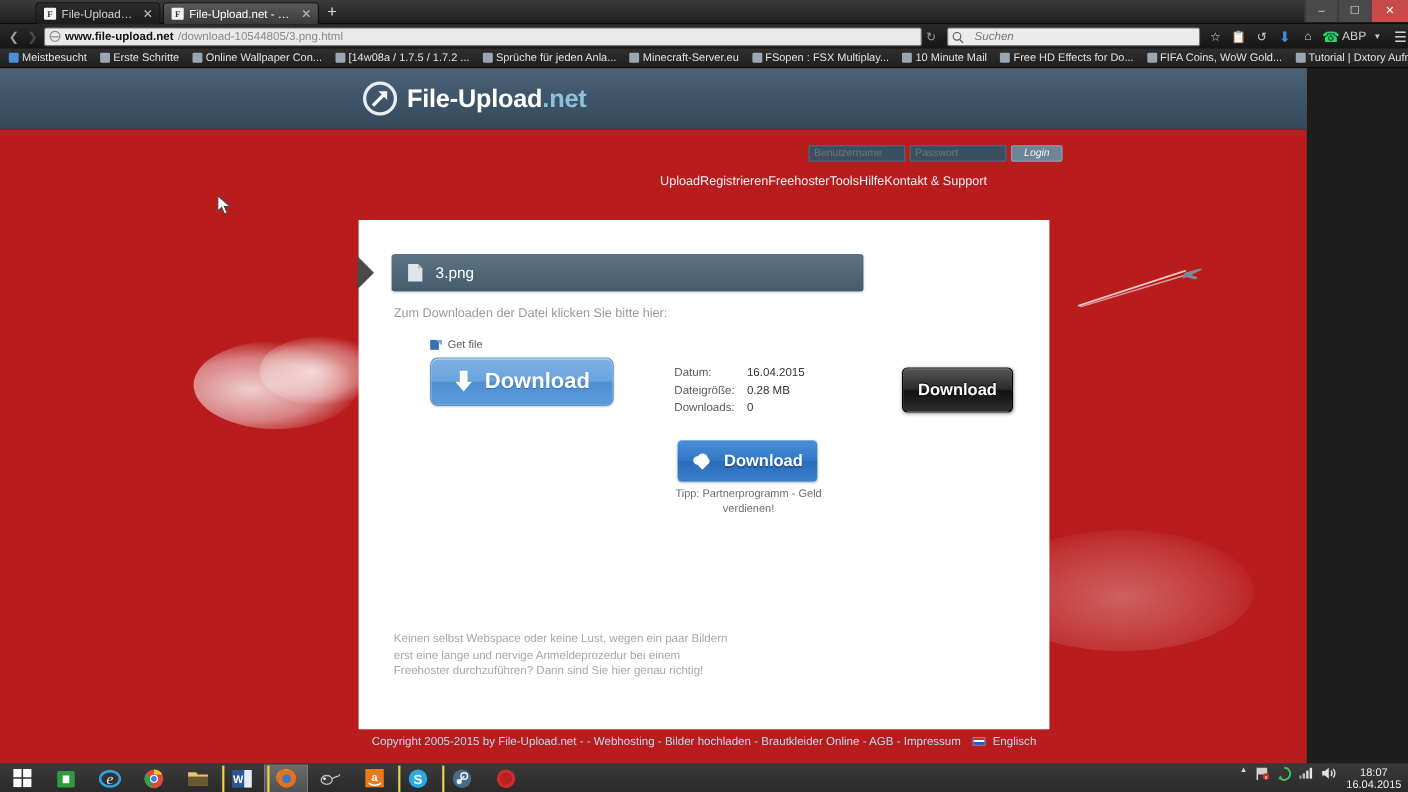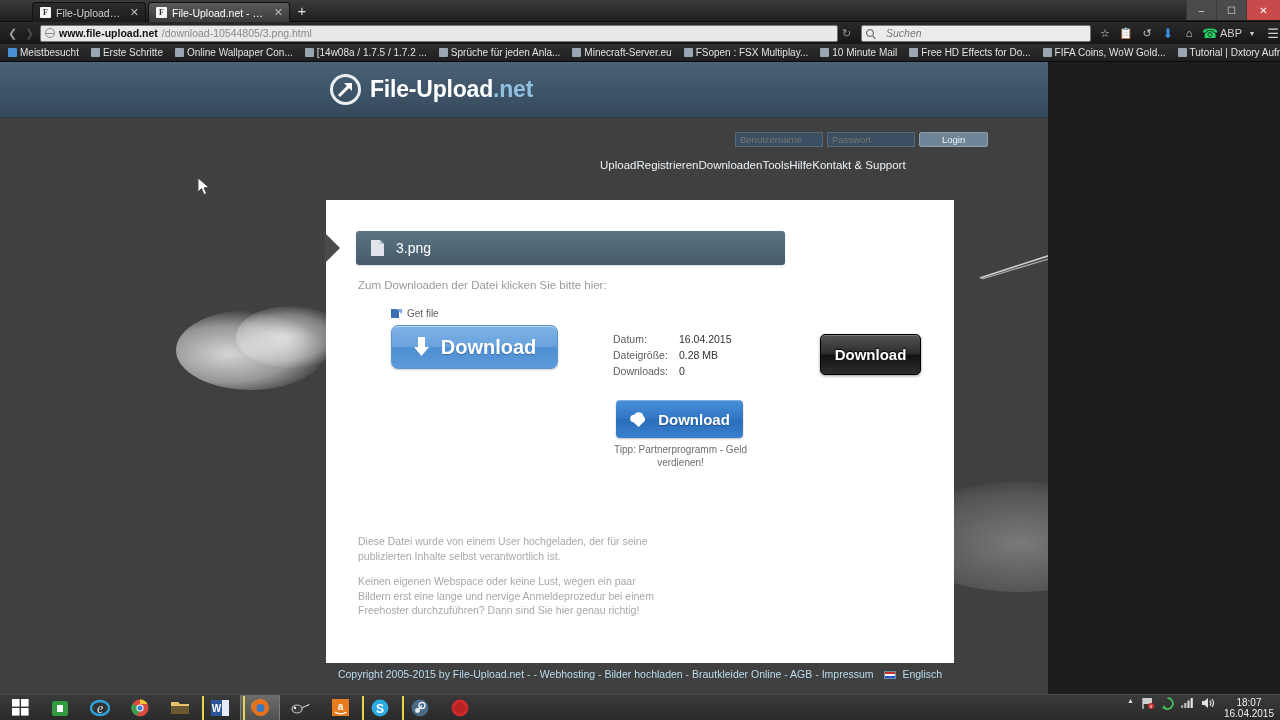--- a/index.html
+++ b/index.html
@@ -108,22 +108,22 @@
   }
   .bm {
     display: flex; align-items: center; gap: 3px; padding: 0 5px;
     font-size: 10px; color: #e2e2e2; white-space: nowrap; flex: 0 0 auto;
   }
   .bm .bi { width: 9px; height: 9px; background: #9aa6b2; border-radius: 1px; flex: 0 0 9px; }
   .bm.first .bi { background: #4b8fd6; }
 
   
   .page {
-    position: absolute; left: 0; top: 62px; width: 1048px; height: 632px;
-    background: #404040;
+    position: absolute; left: 0; top: 62px; width: 1188px; height: 632px;
+    background: #b91c1c;
     overflow: hidden;
   }
   .cloud1 {
     position: absolute; left: 176px; top: 248px; width: 150px; height: 80px;
     background: radial-gradient(ellipse at 35% 55%, rgba(255,255,255,.78) 0%, rgba(255,255,255,.45) 45%, rgba(255,255,255,0) 72%);
     border-radius: 50%;
   }
   .cloud1b {
     position: absolute; left: 236px; top: 244px; width: 110px; height: 62px;
     background: radial-gradient(ellipse at 45% 50%, rgba(255,255,255,.72) 0%, rgba(255,255,255,.35) 50%, rgba(255,255,255,0) 74%);
@@ -149,22 +149,22 @@
   }
   .logo .lmark svg { position: absolute; left: 3px; top: 3px; }
   .logo .ltext { font-size: 23px; font-weight: bold; color: #ffffff; letter-spacing: -.2px; }
   .logo .ltext .dotnet { color: #8fc0e0; font-weight: bold; }
   .loginrow { position: absolute; left: 735px; top: 70px; display: flex; align-items: center; gap: 4px; }
   .loginrow input {
     width: 88px; height: 15px; background: #3a4f61; border: 1px solid #55697a;
     color: #b6c5d2; font-size: 9.5px; padding: 0 4px; font-family: "Liberation Sans", sans-serif;
   }
   .loginrow .loginbtn {
-    height: 15px; padding: 0 22px; background: #6e8598; border: 1px solid #8aa0b1;
-    color: #eef3f7; font-size: 9.5px; line-height: 14px; border-radius: 2px;
+    height: 15px; padding: 0 11px; background: #6e8598; border: 1px solid #8aa0b1;
+    color: #eef3f7; font-size: 9.5px; line-height: 14px; border-radius: 2px; font-style: italic;
   }
   .mainnav {
     position: absolute; left: 600px; top: 97px; display: flex; 
     font-size: 11.5px; color: #eaf1f6;
   }
 
   
   .card {
     position: absolute; left: 326px; top: 138px; width: 628px; height: 463px;
     background: #ffffff;
@@ -395,21 +395,21 @@
 
     <div class="loginrow">
       <input type="text" placeholder="Benutzername" style="">
       <input type="password" placeholder="Passwort" style="">
       <span class="loginbtn">Login</span>
     </div>
 
     <div class="mainnav">
       <span>Upload</span>
       <span>Registrieren</span>
-      <span>Downloaden</span>
+      <span>Freehoster</span>
       <span>Tools</span>
       <span>Hilfe</span>
       <span>Kontakt &amp; Support</span>
     </div>
 
     <div class="card">
 
       <div class="arrowtab"></div>
 
       <div class="filebar">
@@ -459,22 +459,21 @@
         </svg>
         <span class="lbl">Download</span>
       </div>
 
       <div class="tipp">Tipp: Partnerprogramm - Geld verdienen!</div>
 
       <div class="btn-ad">
         <span class="lbl">Download</span>
       </div>
 
-      <div class="para p1">Diese Datei wurde von einem User hochgeladen, der für seine publizierten Inhalte selbst verantwortlich ist.</div>
-      <div class="para p2">Keinen eigenen Webspace oder keine Lust, wegen ein paar Bildern erst eine lange und nervige Anmeldeprozedur bei einem Freehoster durchzuführen? Dann sind Sie hier genau richtig!</div>
+      <div class="para p2">Keinen selbst Webspace oder keine Lust, wegen ein paar Bildern erst eine lange und nervige Anmeldeprozedur bei einem Freehoster durchzuführen? Dann sind Sie hier genau richtig!</div>
     </div>
 
     <div class="footer">
       <span>Copyright 2005-2015 by  File-Upload.net</span>
       <span class="sep">- -</span>
       <span>Webhosting</span>
       <span class="sep">-</span>
       <span>Bilder hochladen</span>
       <span class="sep">-</span>
       <span>Brautkleider Online</span>

